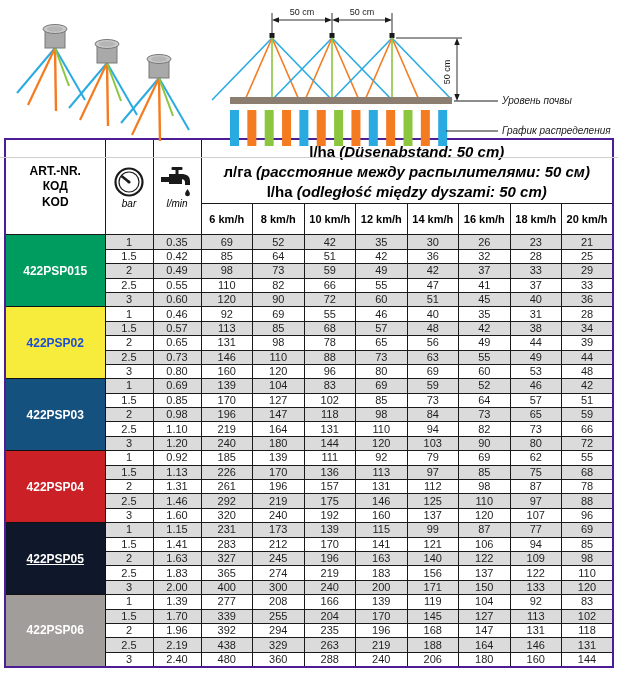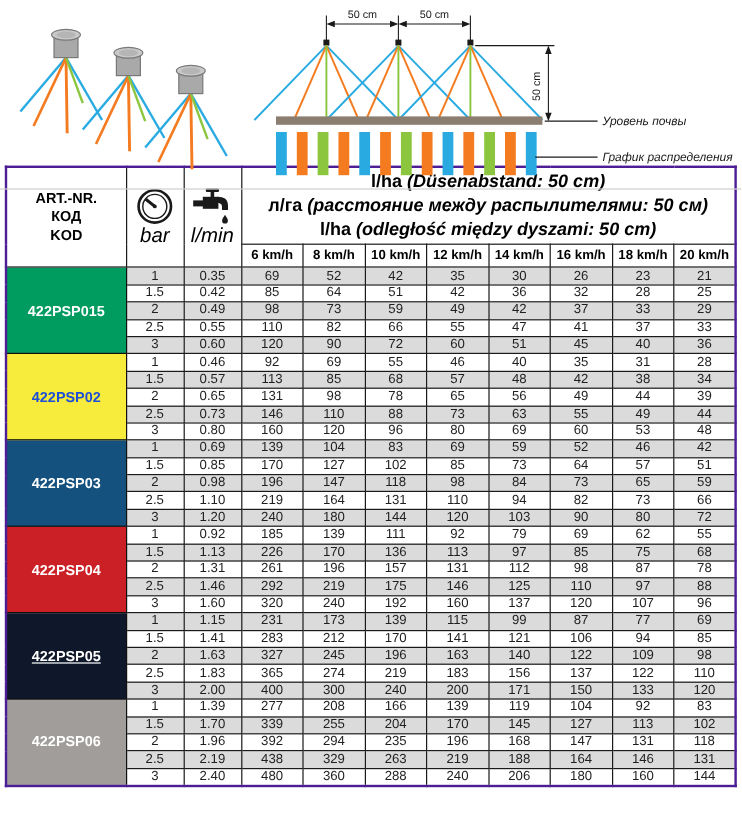--- a/index.html
+++ b/index.html
@@ -12,25 +12,25 @@
   .right-diagram { position: absolute; left: 210px; top: 0; }
   .divider { position: absolute; left: 0; top: 157px; width: 618px; height: 1px; background: #cfcfcf; }
 
   
   table.data-table { width: 610px; margin-left: 4px; border-collapse: collapse; table-layout: fixed;
     border: 2px solid #4c1d95; padding-left: 40px; }
   .data-table th, .data-table td { border: 1px solid #1a1a1a; text-align: center; vertical-align: middle; }
   .data-table thead th { background: #fff; font-weight: bold; }
   .art-header { font-size: 12px; line-height: 1.3; height: 48px; }
   .icon-header svg { display: block; margin: 2px auto 0; }
-  .icon-header .unit { font-style: italic; font-weight: normal; font-size: 17px; line-height: 1.1; padding-bottom: 2px; }
+  .icon-header .unit { font-style: italic; font-weight: normal; font-size: 10px; line-height: 1.1; padding-bottom: 2px; }
   .lha-header { font-weight: normal; font-size: 15px; line-height: 1.32; padding: 2px 0; }
   .lha-header b { font-weight: bold; }
   .lha-header i { font-style: italic; }
-  .speed-th { font-size: 11px; height: 19px; }
+  .speed-th { font-size: 11px; height: 31px; }
   tbody td { font-size: 11px; color: #1f1f1f; height: 14.4px; line-height: 1; background: #fff; }
   tbody tr.shade td { background: #dbdbdb; }
   td.code { font-weight: bold; font-size: 12px; border: 1.5px solid #101010; }
 
   
   .watermark { position: absolute; left: 86px; top: 570px; font-size: 47px; font-weight: bold;
     letter-spacing: 1px; white-space: nowrap; pointer-events: none;
     color: rgba(255,255,255,0.38);
     -webkit-text-stroke: 1.5px rgba(120,110,100,0.40);
     text-shadow: 1px 1px 1px rgba(255,255,255,0.5); }

